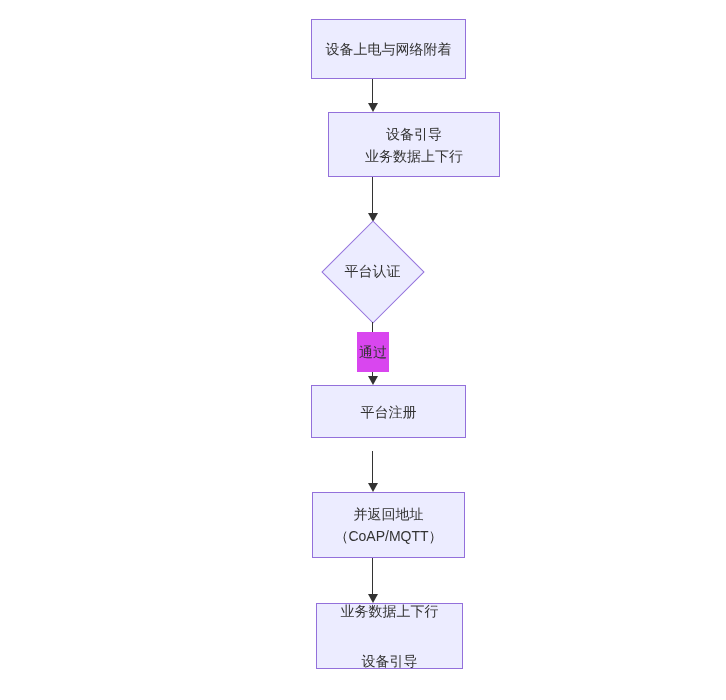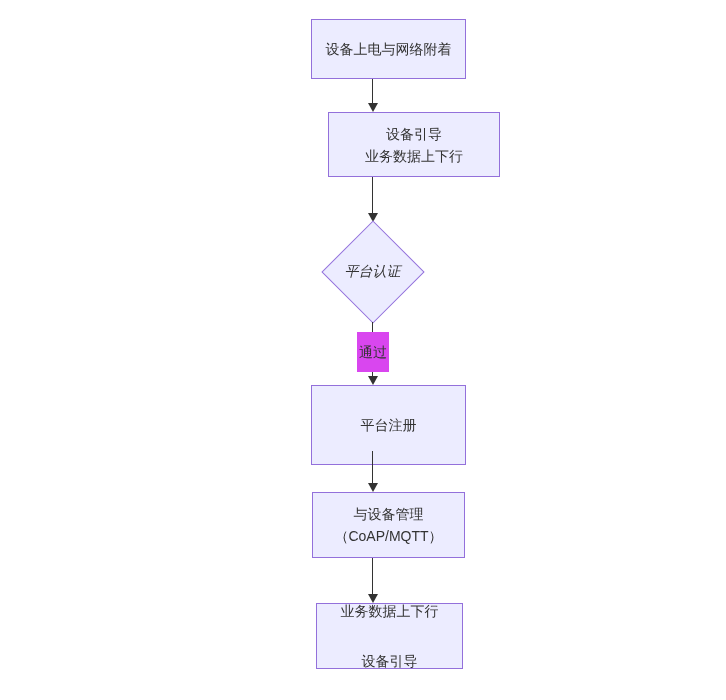--- a/index.html
+++ b/index.html
@@ -46,21 +46,20 @@
     transform: translate(-50%, -50%) rotate(45deg);
   }
   .diamond-label {
     position: absolute;
     inset: 0;
     display: flex;
     align-items: center;
     justify-content: center;
     font-size: 14px;
     color: #333333;
-    font-style: italic;
   }
   .edge-line {
     position: absolute;
     width: 1px;
     background: #333333;
   }
   .arrowhead {
     position: absolute;
     width: 0;
     height: 0;
@@ -107,31 +106,31 @@
     <div class="diamond-shape"></div>
     <div class="diamond-label">平台认证</div>
   </div>
 
   <div>
     <div class="edge-line" style="left:372px; top:322px; height:54px;"></div>
     <div class="arrowhead" style="left:368px; top:376px;"></div>
     <div class="edge-label" style="left:373px; top:352px;">通过</div>
   </div>
 
-  <div class="node" style="left:295px; top:385px; width:155px; height:80px;">
+  <div class="node" style="left:295px; top:385px; width:155px; height:53px;">
     <div>平台注册</div>
   </div>
 
   <div>
     <div class="edge-line" style="left:372px; top:451px; height:32px;"></div>
     <div class="arrowhead" style="left:368px; top:483px;"></div>
   </div>
 
   <div class="node" style="left:296px; top:492px; width:153px; height:66px;">
-    <div>与设备管理</div>
+    <div>并返回地址</div>
     <div>（CoAP/MQTT）</div>
   </div>
 
   <div>
     <div class="edge-line" style="left:372px; top:558px; height:36px;"></div>
     <div class="arrowhead" style="left:368px; top:594px;"></div>
   </div>
 
   <div class="node" style="left:300px; top:603px; width:147px; height:66px;gap:28px;">
     <div>业务数据上下行</div>

